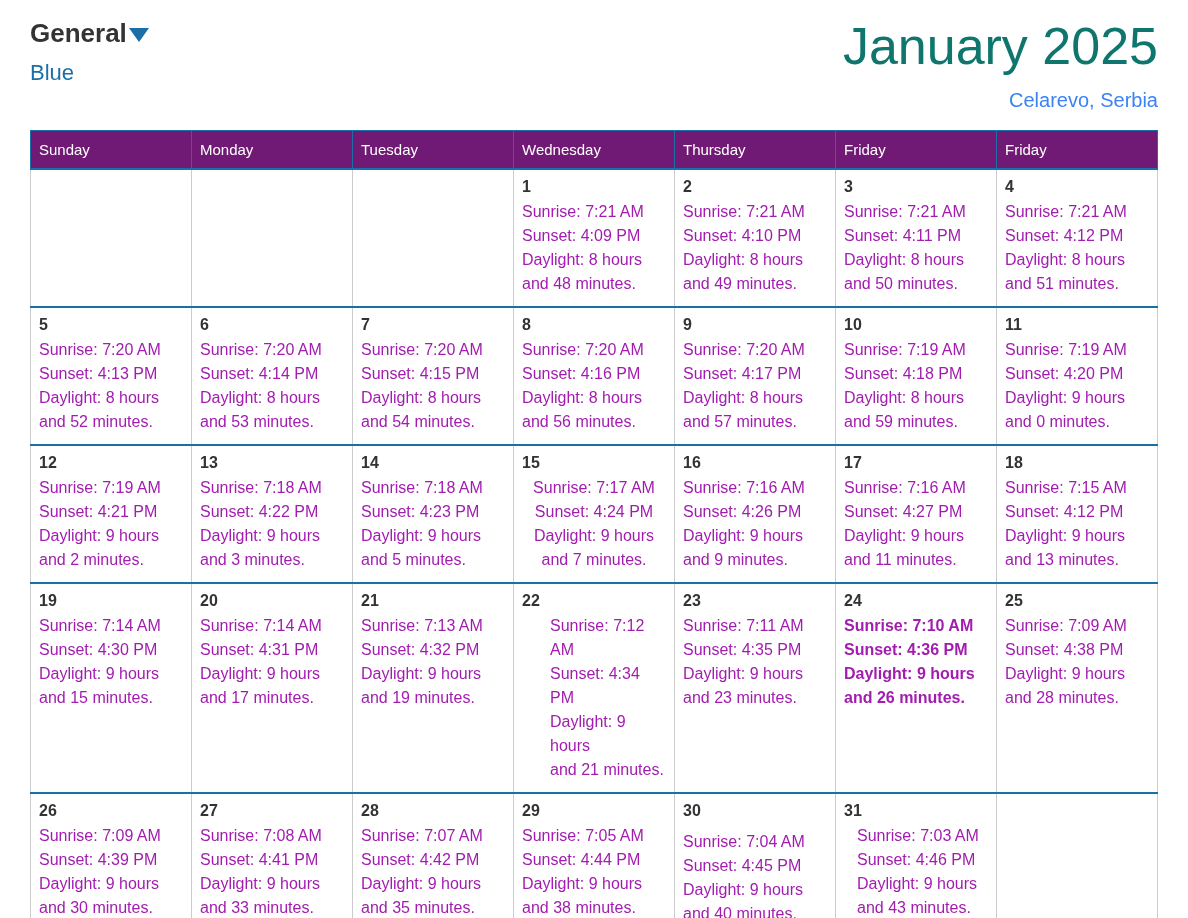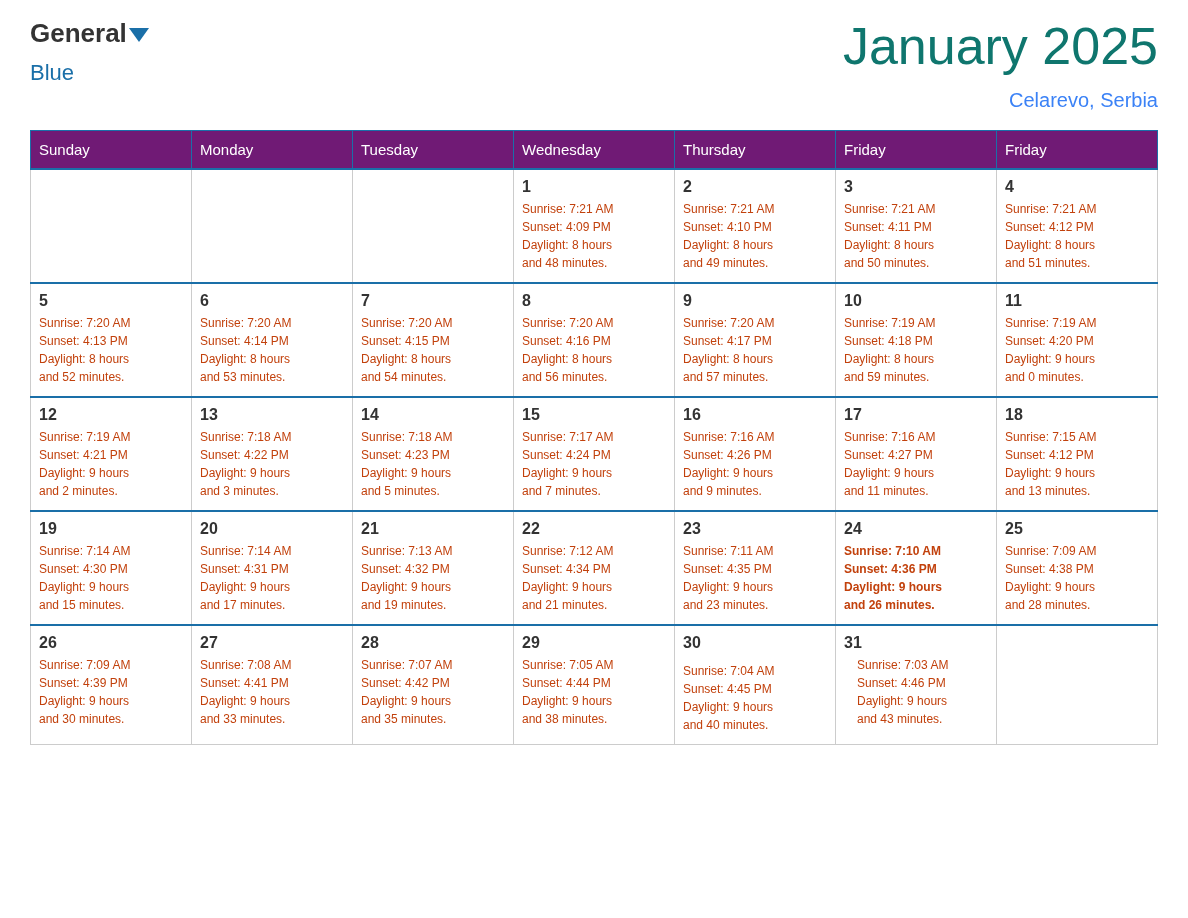--- a/index.html
+++ b/index.html
@@ -81,23 +81,23 @@
       color: #333;
       height: 110px;
     }
     .day-num {
       font-size: 16px;
       font-weight: bold;
       display: block;
       margin-bottom: 4px;
     }
     .day-info {
-      font-size: 12px;
+      font-size: 16px;
       line-height: 1.5;
-      color: #c2410c;
+      color: #a21caf;
     }
     tbody tr td.empty {
       border-top: 2px solid #1a6fa8;
       background: #fff;
     }
   </style>
 </head>
 <body>
 
 <div class="header">
@@ -228,21 +228,21 @@
         </td>
         <td>
           <span class="day-num">14</span>
           <div class="day-info" style="white-space: pre-line;">Sunrise: 7:18 AM
 Sunset: 4:23 PM
 Daylight: 9 hours
 and 5 minutes.</div>
         </td>
         <td>
           <span class="day-num">15</span>
-          <div class="day-info" style="white-space: pre-line;">Sunrise: 7:17 AM
+          <div class="day-info" style="white-space: pre-line; text-align: center;">Sunrise: 7:17 AM
 Sunset: 4:24 PM
 Daylight: 9 hours
 and 7 minutes.</div>
         </td>
         <td>
           <span class="day-num">16</span>
           <div class="day-info" style="white-space: pre-line;">Sunrise: 7:16 AM
 Sunset: 4:26 PM
 Daylight: 9 hours
 and 9 minutes.</div>
@@ -279,21 +279,21 @@
         </td>
         <td>
           <span class="day-num">21</span>
           <div class="day-info" style="white-space: pre-line;">Sunrise: 7:13 AM
 Sunset: 4:32 PM
 Daylight: 9 hours
 and 19 minutes.</div>
         </td>
         <td>
           <span class="day-num">22</span>
-          <div class="day-info" style="white-space: pre-line;">Sunrise: 7:12 AM
+          <div class="day-info" style="white-space: pre-line; margin-left: 28px;">Sunrise: 7:12 AM
 Sunset: 4:34 PM
 Daylight: 9 hours
 and 21 minutes.</div>
         </td>
         <td>
           <span class="day-num">23</span>
           <div class="day-info" style="white-space: pre-line;">Sunrise: 7:11 AM
 Sunset: 4:35 PM
 Daylight: 9 hours
 and 23 minutes.</div>

